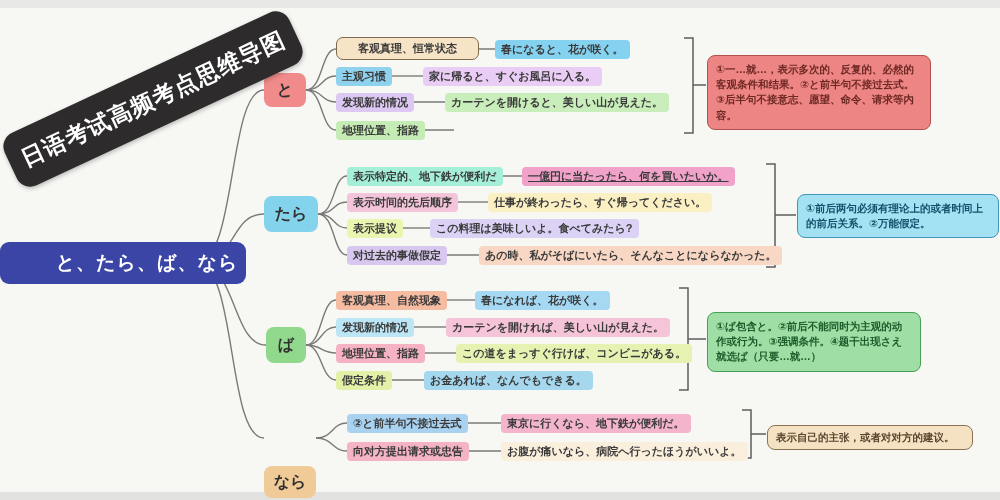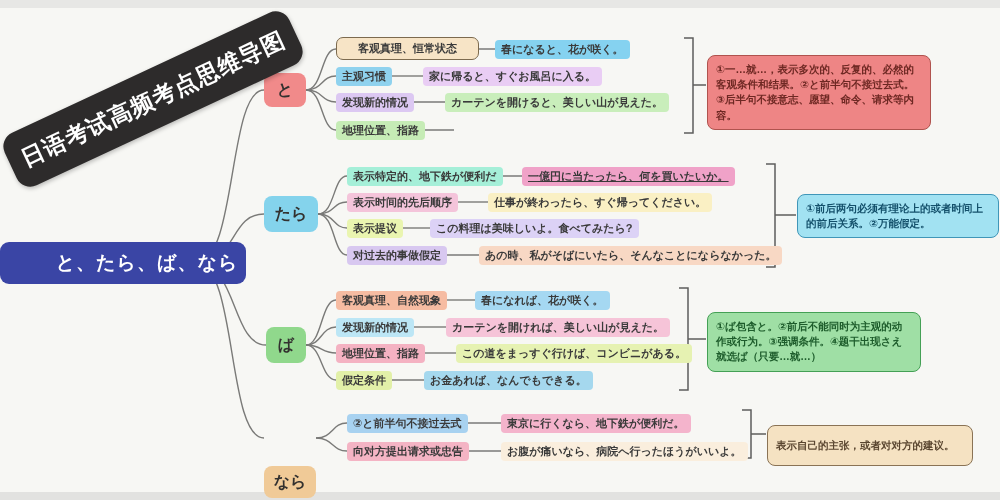--- a/index.html
+++ b/index.html
@@ -125,14 +125,14 @@
   <div class="box" style="left: 456px; top: 344px; background: rgb(230, 242, 178);">この道をまっすぐ行けば、コンビニがある。</div>
   <div class="box" style="left: 336px; top: 371px; background: rgb(226, 240, 168);">假定条件</div>
   <div class="box" style="left: 424px; top: 371px; background: rgb(165, 216, 238);">お金あれば、なんでもできる。</div>
   <div class="note n-ba" style="left: 707px; top: 312px; width: 196px; background: rgb(159, 223, 165); border-color: rgb(68, 160, 85);">①ば包含と。②前后不能同时为主观的动作或行为。③强调条件。④题干出现さえ就选ば（只要…就…）</div>
 
   <div class="bnode" style="left: 264px; top: 422px; width: 52px; height: 32px; font-size: 16px; background: rgb(240, 202, 151); margin-top: 44px;">なら</div>
   <div class="box" style="left: 347px; top: 414px; background: rgb(168, 210, 240);">②と前半句不接过去式</div>
   <div class="box" style="left: 501px; top: 414px; background: rgb(244, 180, 204);">東京に行くなら、地下鉄が便利だ。</div>
   <div class="box" style="left: 347px; top: 442px; background: rgb(244, 180, 196);">向对方提出请求或忠告</div>
   <div class="box" style="left: 501px; top: 442px; background: rgb(250, 238, 221);">お腹が痛いなら、病院へ行ったほうがいいよ。</div>
-  <div class="note n-nara" style="left: 767px; top: 425px; width: 188px; white-space: nowrap; padding: 12px 8px; background: rgb(245, 226, 194); border-color: rgb(138, 115, 85);">表示自己的主张，或者对对方的建议。</div>
+  <div class="note n-nara" style="left: 767px; top: 425px; width: 188px; white-space: nowrap; padding: 4px 8px; background: rgb(245, 226, 194); border-color: rgb(138, 115, 85);">表示自己的主张，或者对对方的建议。</div>
 </div>
 
 </body></html>

